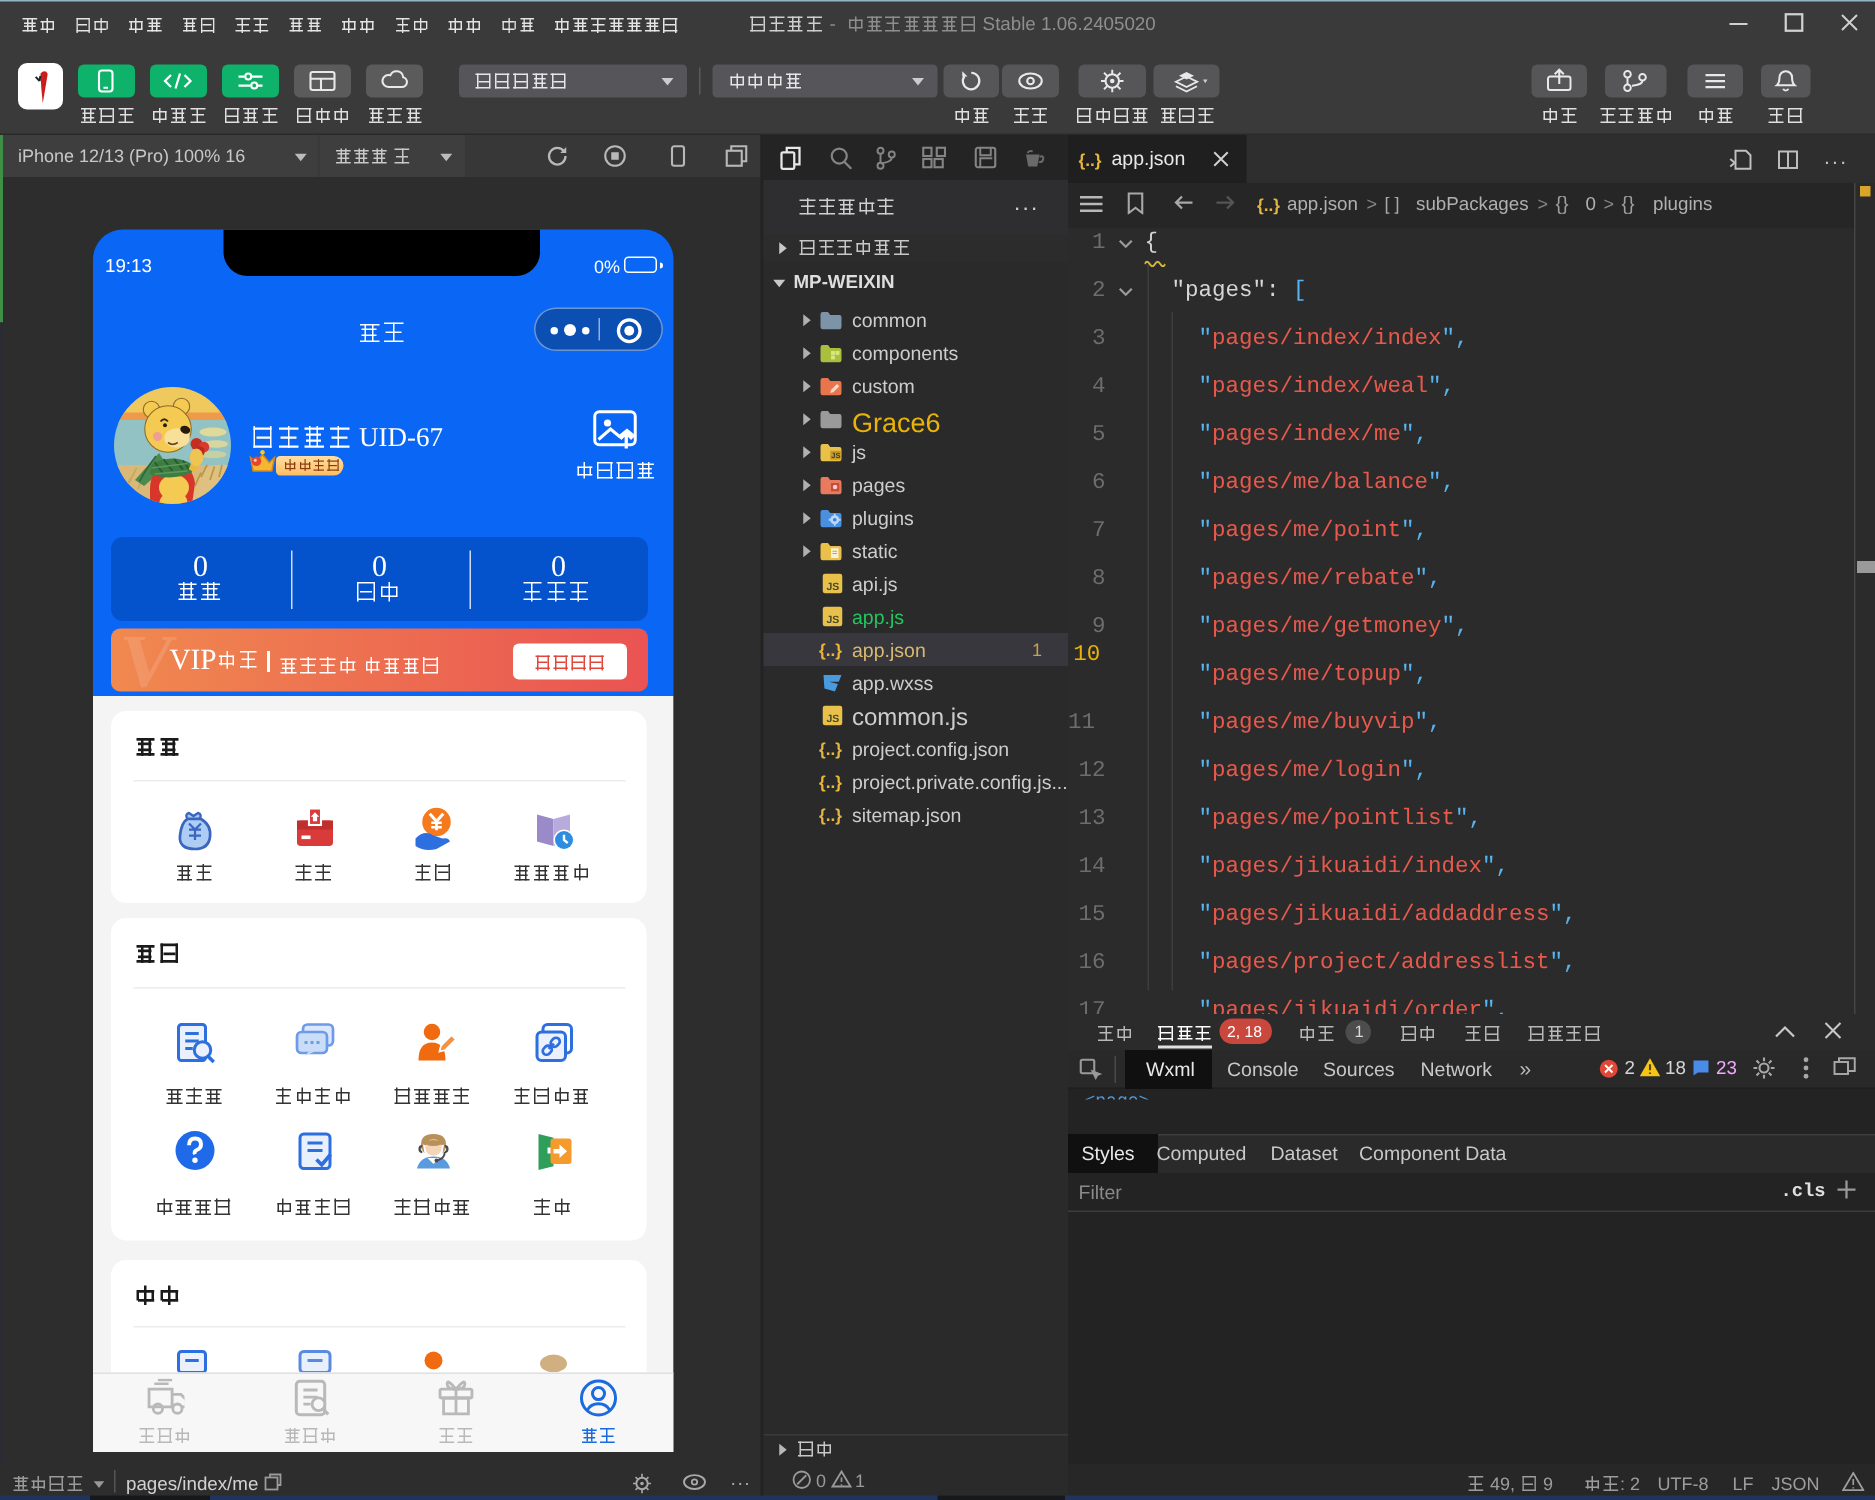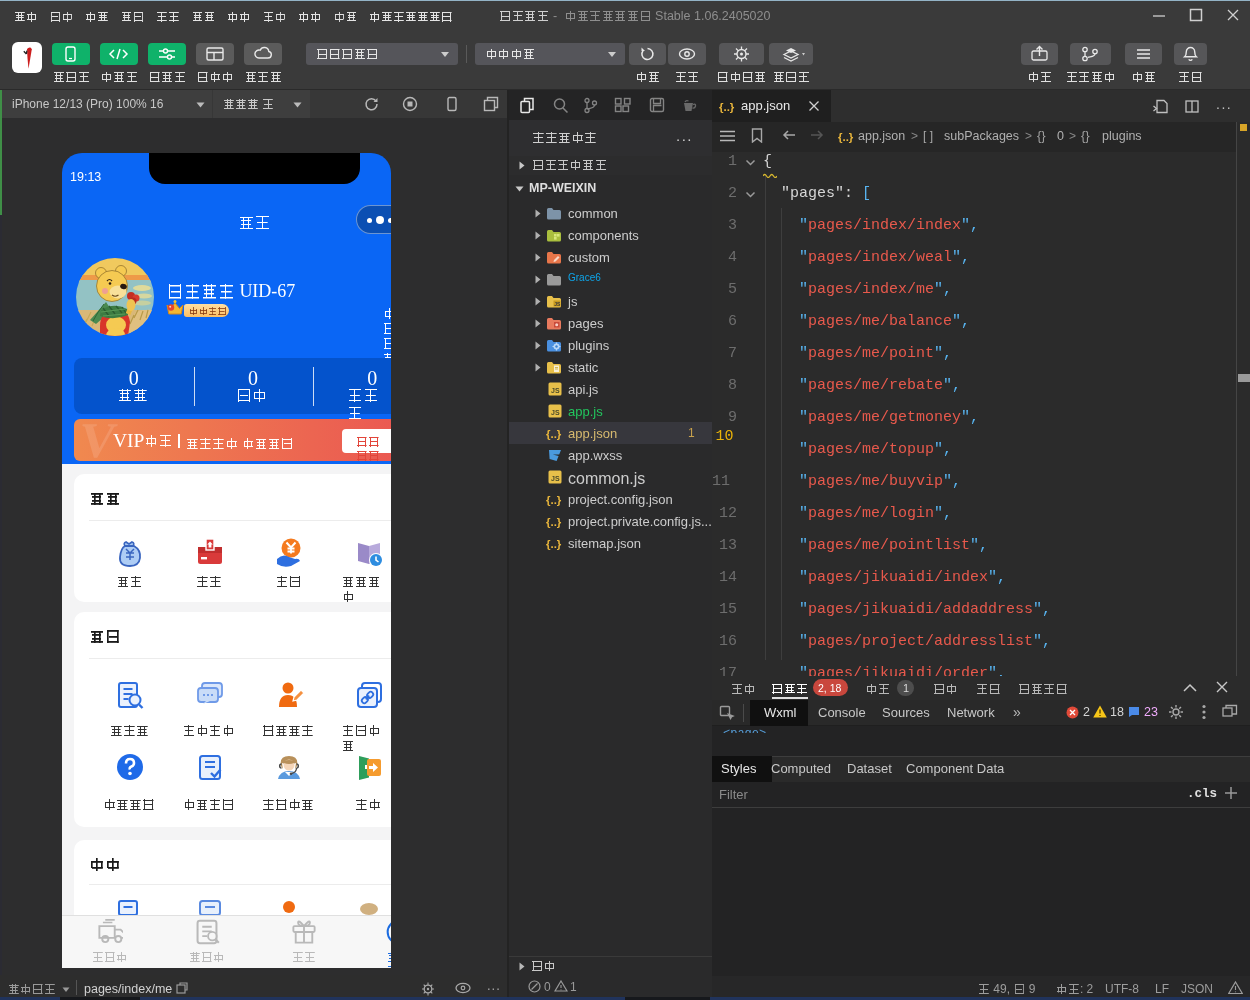--- a/index.html
+++ b/index.html
@@ -181,21 +181,21 @@
 <svg class="ab" style="left:420px;top:980px;" width="16" height="16" viewBox="0 0 16 16">
     <circle cx="8" cy="9" r="3.8" fill="none" stroke="#a8a8a8" stroke-width="1.3"></circle>
     <circle cx="8" cy="9" r="1.2" fill="#a8a8a8"></circle>
     <path d="M8 2.5v2.5M8 13v2.5M2 9h2.5M11.5 9H14M3.7 4.7l1.8 1.8M12.3 4.7l-1.8 1.8M3.7 13.3l1.8-1.8M12.3 13.3l-1.8-1.8" stroke="#a8a8a8" stroke-width="1.1"></path>
   </svg>
 <svg class="ab" style="left:455px;top:982px;" width="16" height="12" viewBox="0 0 16 12">
     <ellipse cx="8" cy="6" rx="7" ry="4.6" fill="none" stroke="#a8a8a8" stroke-width="1.3"></ellipse>
     <circle cx="8" cy="6" r="1.8" fill="none" stroke="#a8a8a8" stroke-width="1.2"></circle>
   </svg>
 <div class="ab" style="left:487px;top:978px;white-space:nowrap;font-size:13px;color:#a8a8a8;letter-spacing:1px">...</div>
-<div class="ab" style="left:62px;top:153px;width:329px;height:815px;border-radius:20px 20px 0 0;overflow:hidden;background:#0a66f5">
+<div class="ab" style="left:62px;top:153px;width:387px;height:815px;border-radius:20px 20px 0 0;overflow:hidden;background:#0a66f5">
     <div class="ab" style="left:87px;top:0;width:211px;height:31px;background:#000;border-radius:0 0 16px 16px"></div>
     <div class="ab" style="left:8px;top:17px;font-size:12.5px;color:#fff">19:13</div>
     <div class="ab" style="left:334px;top:18px;font-size:12px;color:#fff">0%</div>
     <div class="ab" style="left:354px;top:18px;width:22px;height:11px;border:1.4px solid #fff;border-radius:3px"></div>
     <div class="ab" style="left:377.5px;top:21.5px;width:2px;height:4px;background:#fff;border-radius:0 2px 2px 0"></div>
     <div class="ab" style="left:176px;top:60px;font-size:16.5px;color:#fff"><i class="h h3"></i><i class="h h0"></i></div>
     <div class="ab" style="left:294px;top:52px;width:86px;height:29px;background:#0b4fb3;border:1px solid rgba(255,255,255,.4);border-radius:15px"></div>
     <div class="ab" style="left:305px;top:64.5px;width:5px;height:5px;background:#fff;border-radius:50%"></div>
     <div class="ab" style="left:313.5px;top:62.5px;width:8.5px;height:8.5px;background:#fff;border-radius:50%"></div>
     <div class="ab" style="left:326px;top:64.5px;width:5px;height:5px;background:#fff;border-radius:50%"></div>
@@ -486,21 +486,21 @@
     <path d="M1 3.5q0-1.5 1.5-1.5h3.5l1.5 2h6q1.5 0 1.5 1.5v6.5q0 1.5-1.5 1.5h-11q-1.5 0-1.5-1.5z" fill="#e8764a"></path>
     <path d="M8 10l4-4 1.5 1.5-4 4-2 .5z" fill="#f8d8c8"></path>
   </svg>
 <div class="ab" style="left:568px;top:250px;white-space:nowrap;font-size:13px;color:#cdcdcd">custom</div>
 <svg class="ab" style="left:534px;top:275px;" width="8" height="9" viewBox="0 0 8 9">
     <path d="M1.5 0.5l5 4-5 4z" fill="#b0b0b0"></path>
   </svg>
 <svg class="ab" style="left:546px;top:272px;" width="16" height="15" viewBox="0 0 16 15">
     <path d="M1 3.5q0-1.5 1.5-1.5h3.5l1.5 2h6q1.5 0 1.5 1.5v6.5q0 1.5-1.5 1.5h-11q-1.5 0-1.5-1.5z" fill="#9a9a9a"></path>
   </svg>
-<div class="ab" style="left:568px;top:272px;white-space:nowrap;font-size:10px;color:#0ea5e9">Grace6</div>
+<div class="ab" style="left:568px;top:272px;white-space:nowrap;font-size:18px;color:#eab308">Grace6</div>
 <svg class="ab" style="left:534px;top:297px;" width="8" height="9" viewBox="0 0 8 9">
     <path d="M1.5 0.5l5 4-5 4z" fill="#b0b0b0"></path>
   </svg>
 <svg class="ab" style="left:546px;top:294px;" width="16" height="15" viewBox="0 0 16 15">
     <path d="M1 3.5q0-1.5 1.5-1.5h3.5l1.5 2h6q1.5 0 1.5 1.5v6.5q0 1.5-1.5 1.5h-11q-1.5 0-1.5-1.5z" fill="#e8c04a"></path>
     <rect x="7.5" y="6.5" width="7" height="6" fill="#c89a20"></rect>
     <text x="8.2" y="11.5" font-size="5" fill="#3a3a3a" font-family="Liberation Sans" font-weight="bold">JS</text>
   </svg>
 <div class="ab" style="left:568px;top:294px;white-space:nowrap;font-size:13px;color:#cdcdcd">js</div>
 <svg class="ab" style="left:534px;top:319px;" width="8" height="9" viewBox="0 0 8 9">

